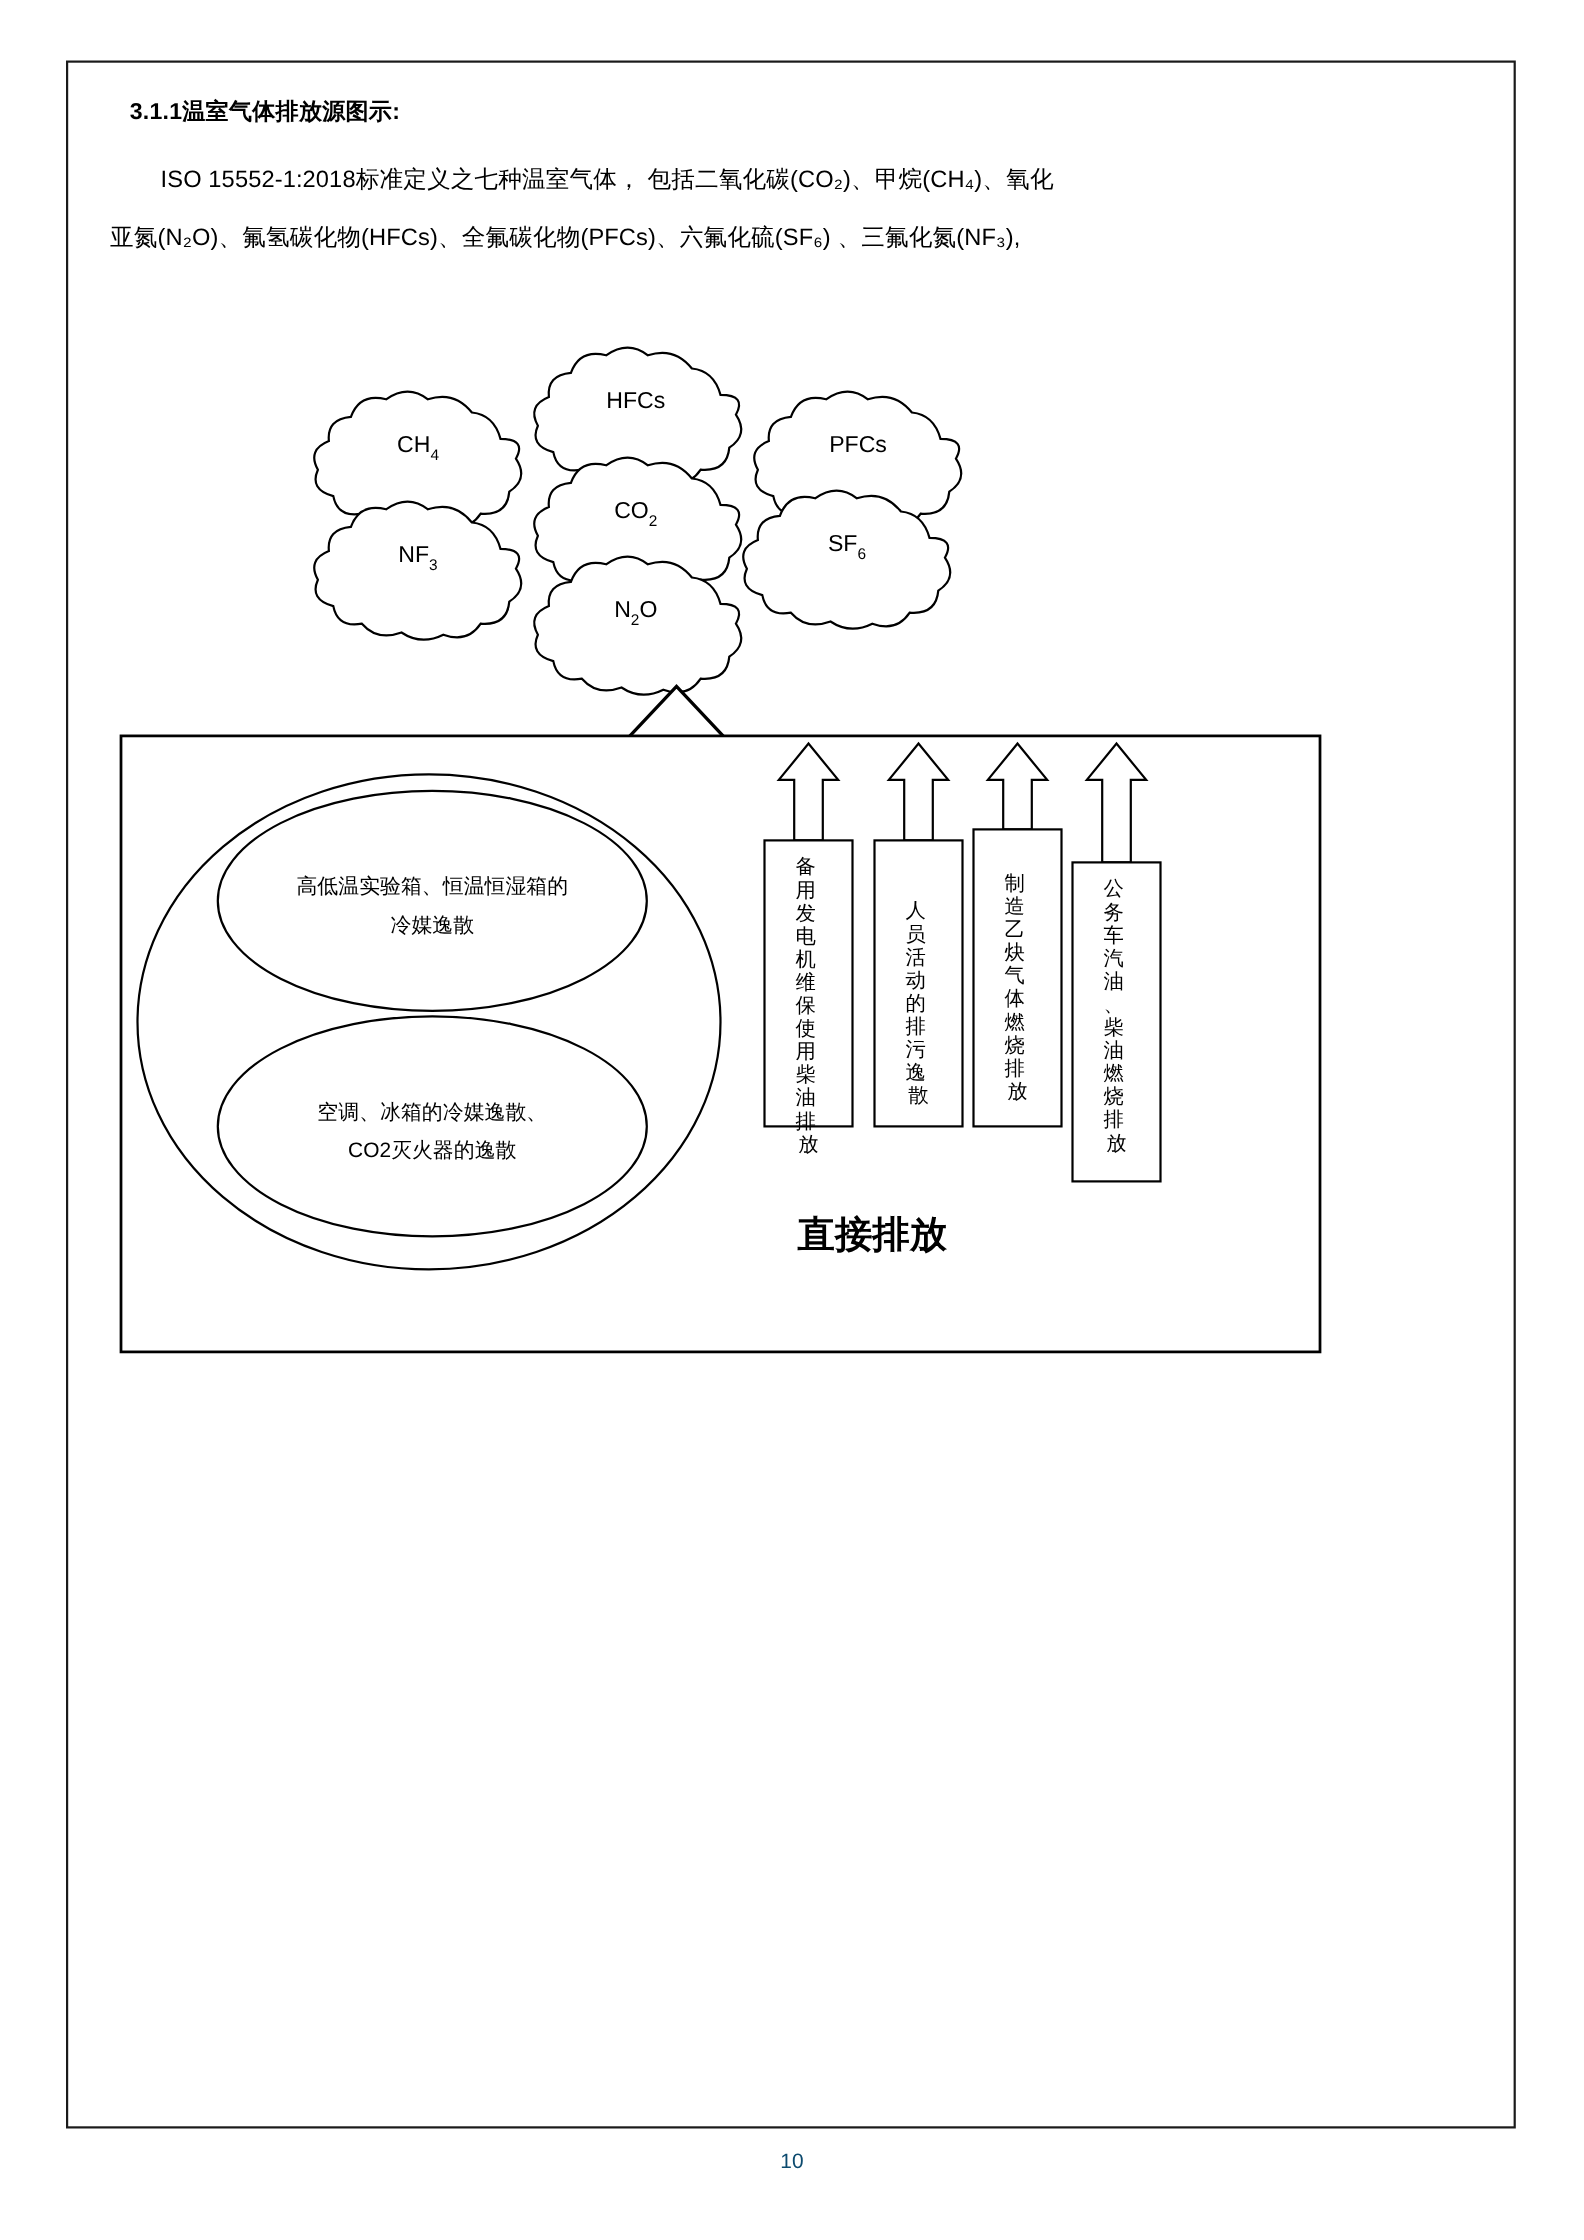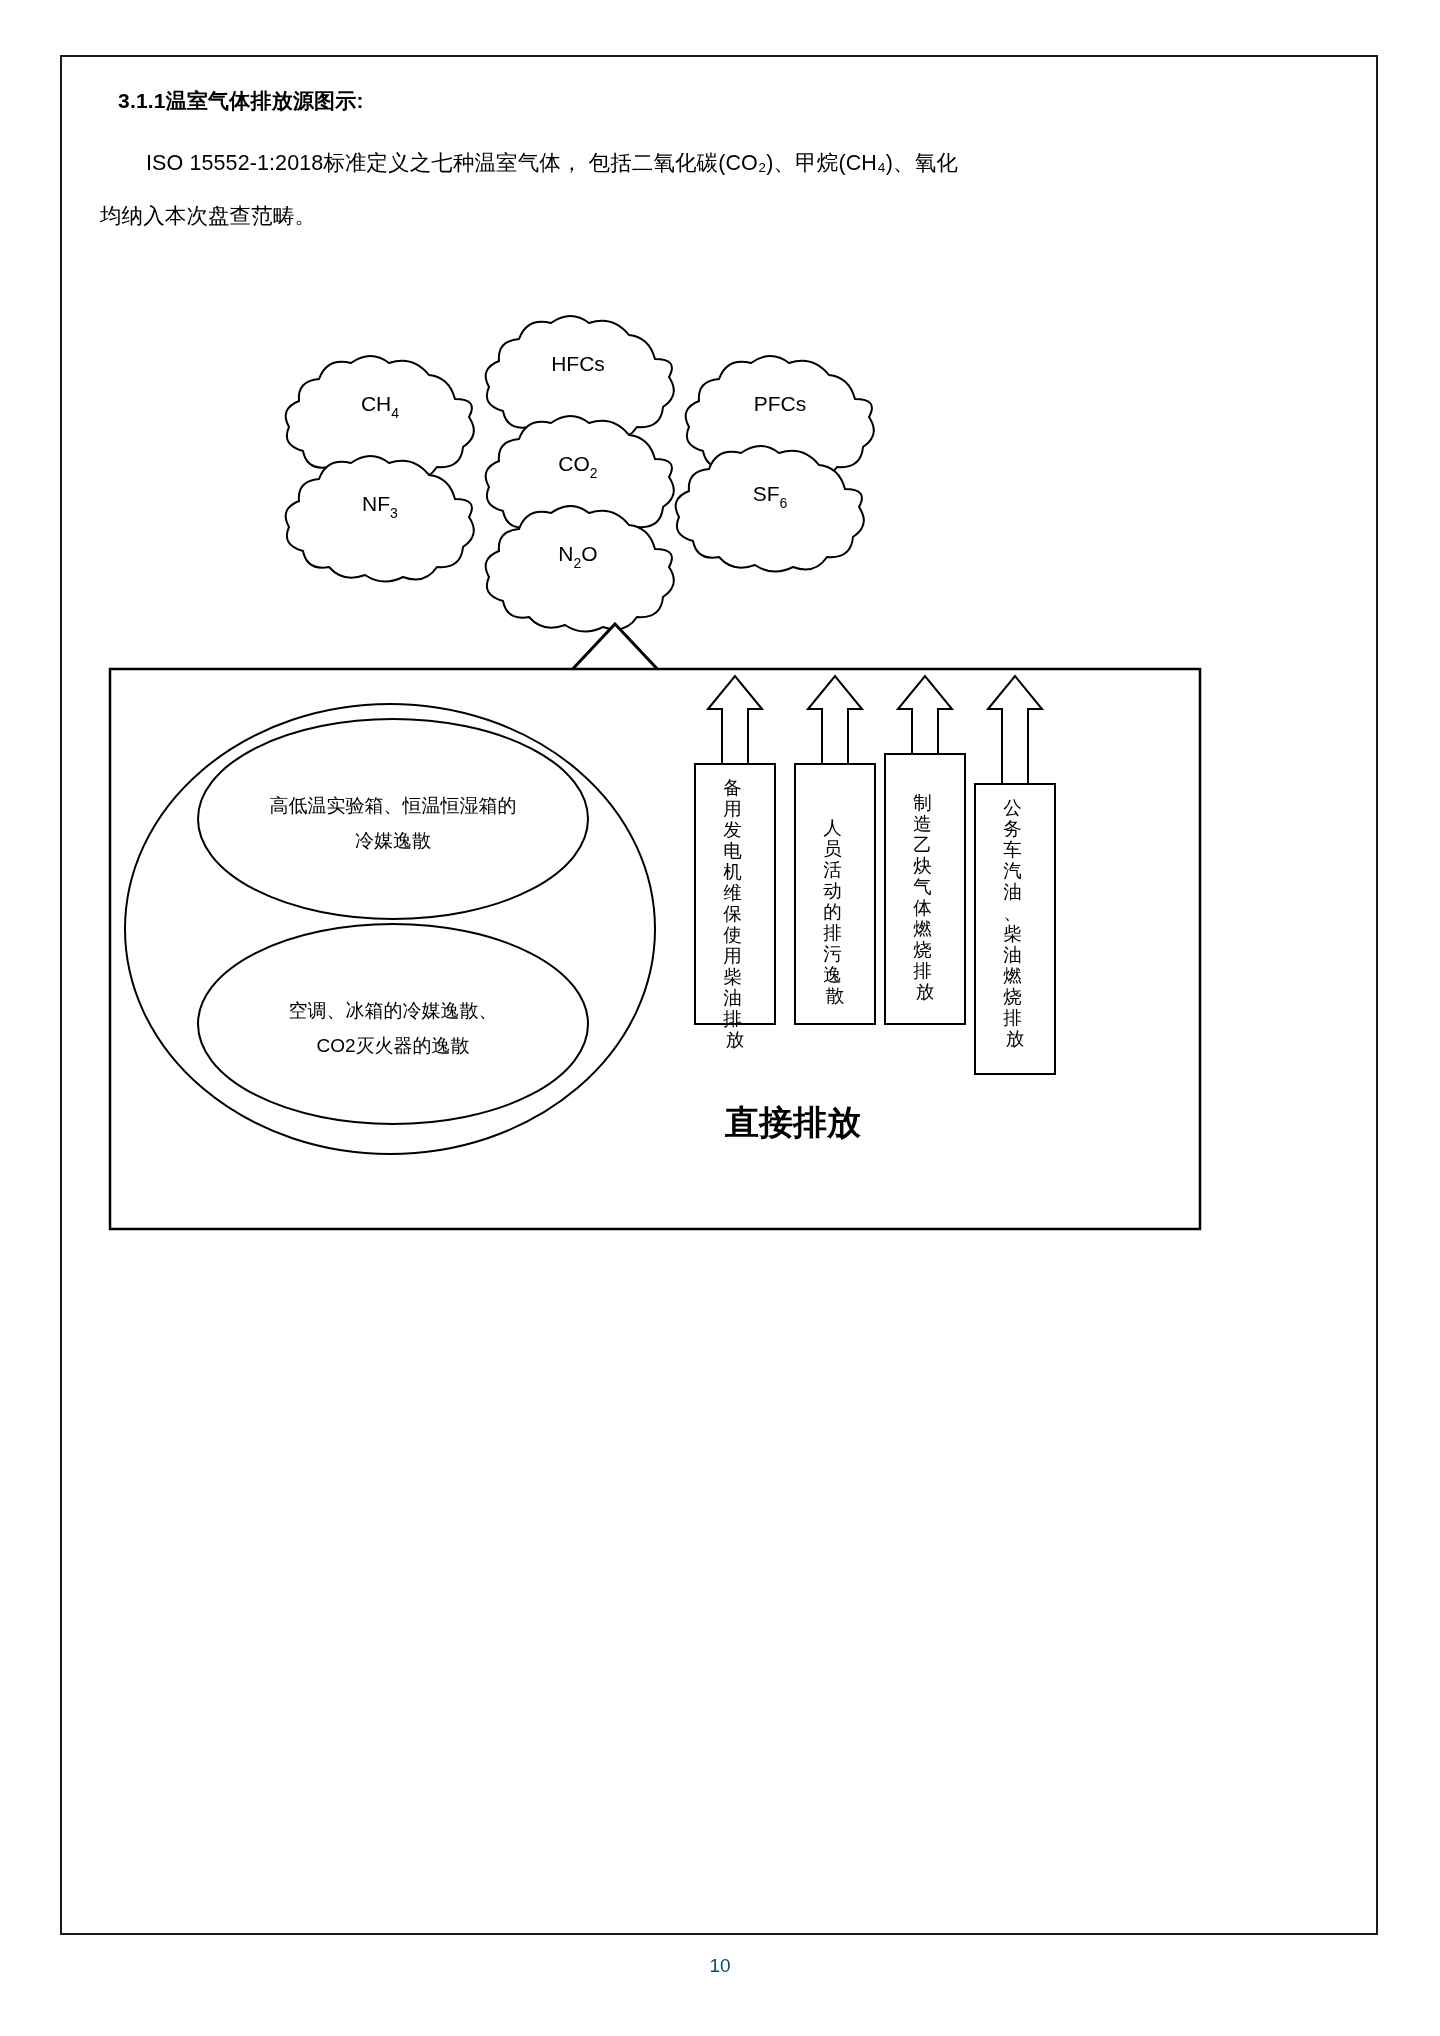--- a/index.html
+++ b/index.html
@@ -95,21 +95,21 @@
 </style>
 </head>
 <body>
 
 <div class="page">
   <div class="page-inner">
 
     <div class="heading">3.1.1温室气体排放源图示:</div>
 
     <p class="para"><span class="indent"></span><span>ISO 15552-1:2018标准定义之七种温室气体， 包括二氧化碳(CO₂)、甲烷(CH₄)、氧化</span></p>
-    <p class="para"><span>均纳入本次盘查范畴。</span></p>
+    <p class="para"><span>亚氮(N₂O)、氟氢碳化物(HFCs)、全氟碳化物(PFCs)、六氟化硫(SF₆) 、三氟化氮(NF₃),</span></p>
 
     <div class="figure">
       <svg width="1240" height="1000" viewBox="0 0 1240 1000" xmlns="http://www.w3.org/2000/svg">
 
         <g>
           <path d="M555 55 q-6 -22 -26 -24 q-16 -20 -40 -12 q-18 -14 -38 0 q-24 -6 -32 16 q-22 2 -20 22 q-20 8 -10 26 q-8 18 14 24 q4 20 26 16 q14 16 36 8 q18 12 38 2 q22 8 34 -10 q24 2 26 -20 q18 -12 6 -30 q10 -18 -14 -18 z" transform="translate(0,40)" fill="#ffffff" stroke="#000000" stroke-width="2"></path>
           <text class="cloud-label" x="478" y="107" text-anchor="middle">HFCs</text>
         </g>
 
         <g>

